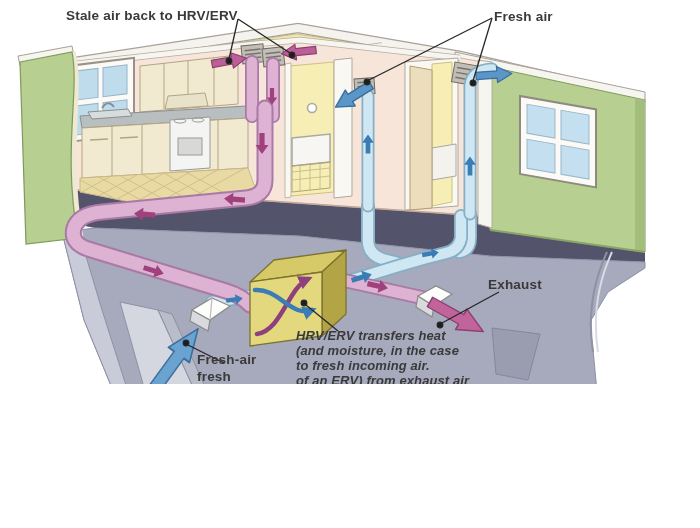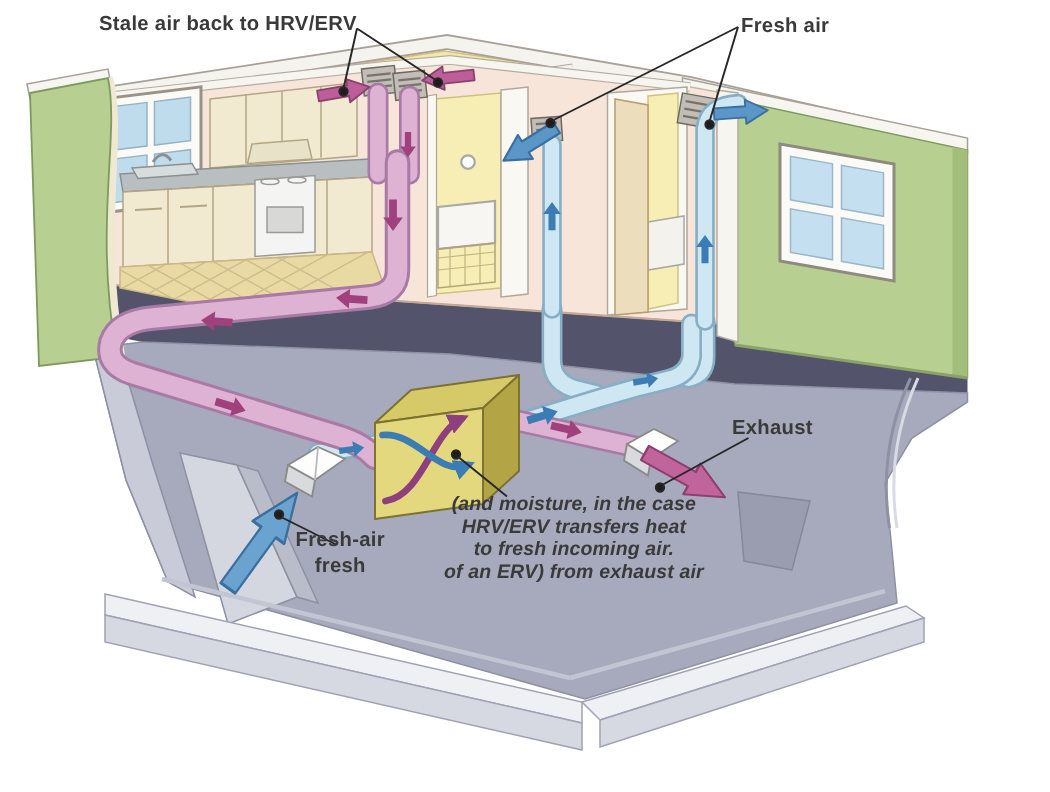--- a/index.html
+++ b/index.html
@@ -1,17 +1,17 @@
 <!DOCTYPE html>
 <html style="--c-stale-duct: #ddb2d3; --c-stale-duct-edge: #a87aa5; --c-stale-arrow: #a0417d; --c-fresh-duct: #cfe7f2; --c-fresh-duct-edge: #86aec5; --c-fresh-arrow: #3c7cb4; --c-hrv-front: #e4d87e; --c-hrv-top: #d6c968; --c-hrv-side: #b3a445; --c-wall-green: #b7cf90; --c-wall-pink: #f7e5da; --c-room-yellow: #f1e9a9; --c-foundation-gray: #a7a9bc; --c-basement-dark: #53546b; --c-slab-light: #eef0f4; --c-label-text: #3a3a3a;"><head>
 <meta charset="utf-8">
 <style>
   html,body{margin:0;padding:0;background:#fff;}
-  #stage{position:relative;width:700px;height:528px;background:#fff;overflow:hidden;
-         font-family:"Liberation Sans",sans-serif;text-align:center;}
+  #stage{position:relative;width:700px;height:384px;background:#fff;overflow:hidden;
+         font-family:"Liberation Sans",sans-serif;}
   #art{position:absolute;left:0;top:0;}
   .lbl{position:absolute;color:var(--c-label-text,#3a3a3a);font-size:13.5px;
        font-weight:600;letter-spacing:.2px;white-space:nowrap;line-height:17px;}
   .caption{position:absolute;color:var(--c-label-text,#3a3a3a);font-size:13px;
        font-weight:600;font-style:italic;line-height:15px;letter-spacing:.1px;}
   .caption span{display:block;}
 </style>
 </head>
 <body>
 
@@ -318,18 +318,18 @@
 </svg>
 
 <div class="lbl" style="left:66px;top:7px">Stale air back to HRV/ERV</div>
 <div class="lbl" style="left:494px;top:8px">Fresh air</div>
 <div class="lbl" style="left:488px;top:276px">Exhaust</div>
 <div class="lbl" style="left:197px;top:351px">
   <span style="display:block">Fresh-air</span>
   <span style="display:block">fresh</span>
 </div>
 <div class="caption" style="left:296px;top:328px">
+  <span>HRV/ERV transfers heat</span>
   <span>(and moisture, in the case</span>
-  <span>HRV/ERV transfers heat</span>
   <span>to fresh incoming air.</span>
   <span>of an ERV) from exhaust air</span>
 </div>
 </div>
 
 </body></html>

